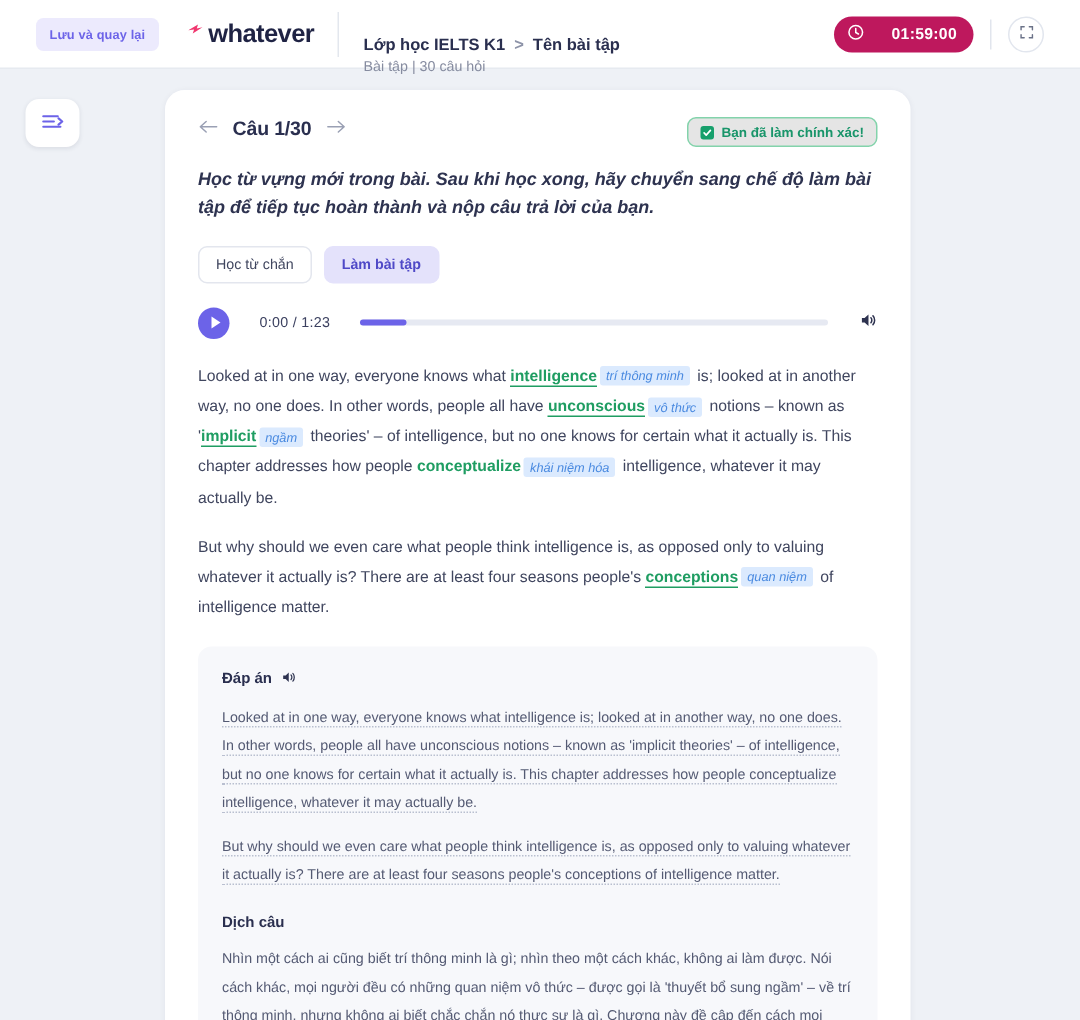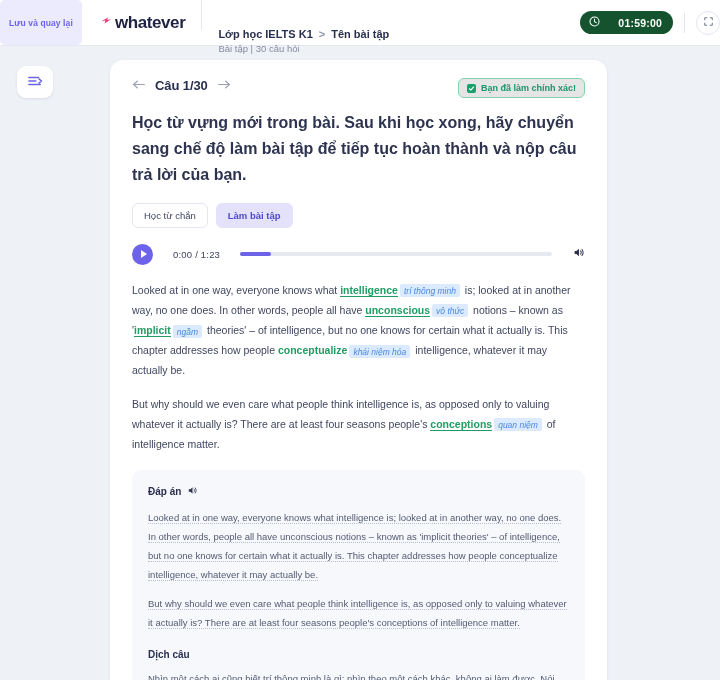--- a/index.html
+++ b/index.html
@@ -11,21 +11,22 @@
     font-family: "Liberation Sans", "DejaVu Sans", sans-serif;
     -webkit-font-smoothing: antialiased;
   }
 
   
   .topbar {
     position: relative;
     height: 46px;
     background: #ffffff;
     display: flex;
-    padding: 0 0;
+    align-items: center;
+    padding: 0 24px;
     border-bottom: 1px solid #e6eaf0;
   }
   .save-back-btn {
     background: #eceafd;
     color: #6c63e8;
     font-size: 8.5px;
     font-weight: 600;
     border: none;
     border-radius: 5px;
     padding: 6px 9px;
@@ -71,21 +72,21 @@
   .topbar-right {
     margin-left: auto;
     display: flex;
     align-items: center;
     gap: 11px;
   }
   .timer-pill {
     display: inline-flex;
     align-items: center;
     gap: 18px;
-    background: #14532d;
+    background: #be185d;
     color: #ffffff;
     border-radius: 13px;
     padding: 5px 11px 5px 9px;
     font-size: 10.5px;
     font-weight: 700;
     letter-spacing: .2px;
     cursor: pointer;
   }
   .topbar-vdiv { width:1px; height:20px; background:#e1e5ed; }
   .fullscreen-btn {
@@ -161,26 +162,27 @@
   }
   .check-sq {
     width: 9px; height: 9px;
     background: #17a06c;
     border-radius: 2px;
     display: inline-flex; align-items: center; justify-content: center;
     flex: 0 0 auto;
   }
 
   .instruction {
-    font-size: 16px;
+    font-size: 12px;
     line-height: 1.62;
     color: #2e3350;
     font-weight: 700;
     margin: 0 0 15px 0;
     max-width: 452px;
+    font-style: italic;
   }
 
   .tabs { display: flex; gap: 8px; margin-bottom: 16px; }
   .tab {
     font-size: 9.5px;
     font-weight: 500;
     border-radius: 6px;
     padding: 6px 11px;
     cursor: pointer;
     border: 1px solid #e3e6ee;

